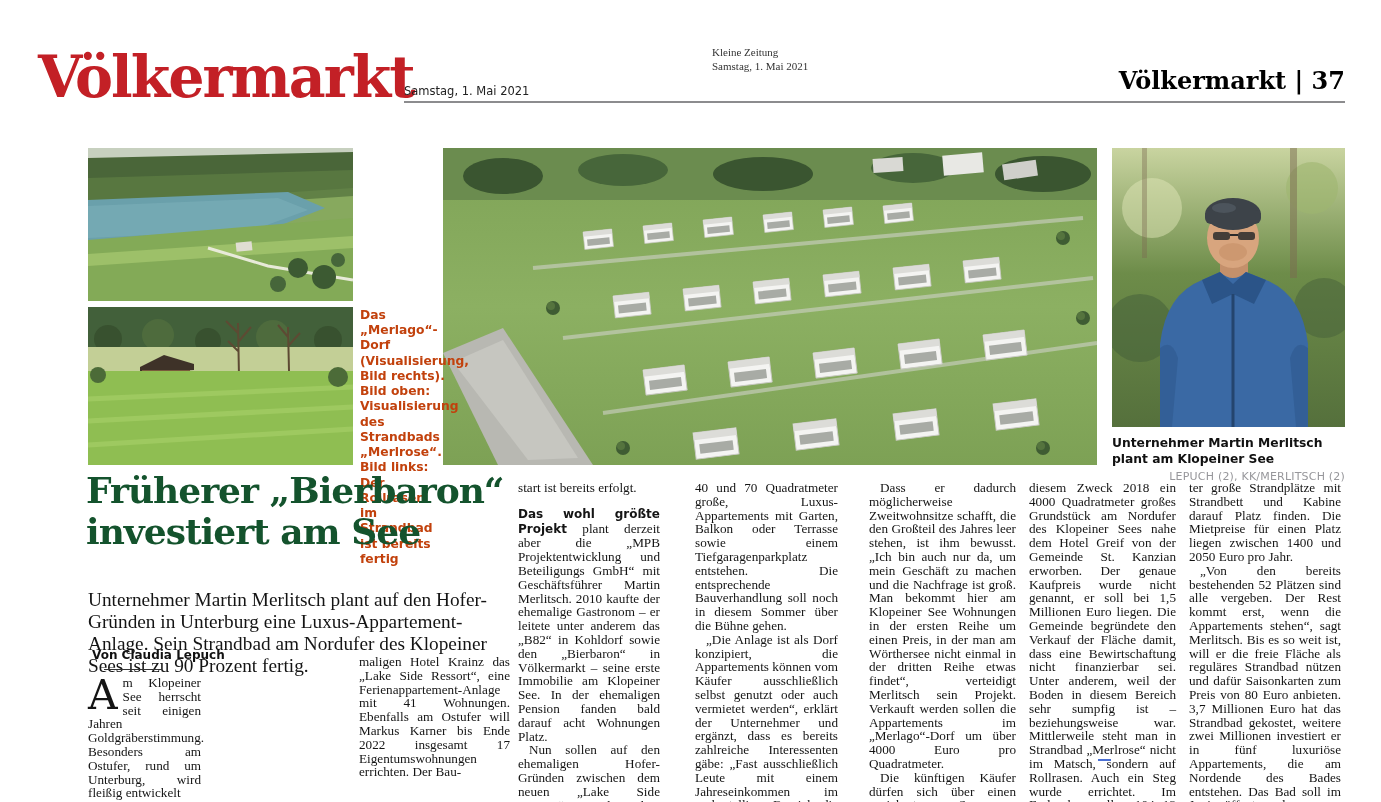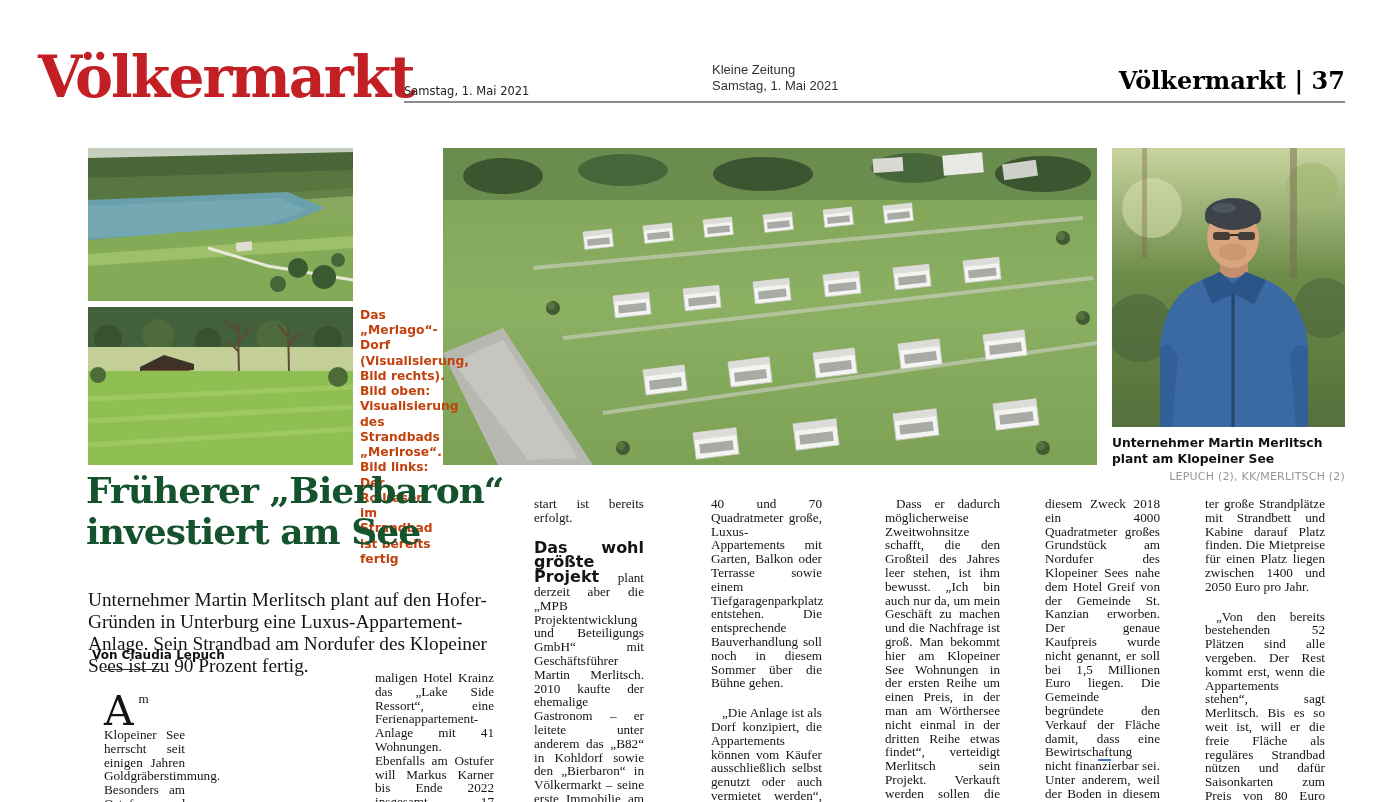--- a/index.html
+++ b/index.html
@@ -4,21 +4,21 @@
 <style>
   html,body{margin:0;padding:0;background:#e8e8e8;}
   #page{position:relative;width:1381px;height:802px;background:#ffffff;overflow:hidden;
         font-family:"Liberation Serif",serif;color:#1a1a1a;}
   .abs{position:absolute;}
   
   .masthead{left:38px;top:48px;font-family:"DejaVu Serif",serif;font-weight:700;
             font-size:57px;line-height:1;color:#c32026;letter-spacing:-2px;}
   .mast-date{left:404px;top:84px;font-family:"DejaVu Sans",sans-serif;font-size:11.5px;color:#222;}
   .head-rule{left:404px;top:101px;width:941px;height:2px;background:#8c8c8e;}
-  .paper-block{left:712px;top:62px;font-family:Liberation Sans, sans-serif;font-size:13px;
+  .paper-block{left:712px;top:46px;font-family:Liberation Serif, serif;font-size:11px;
                line-height:1.25;color:#333;}
   .section-page{right:36px;top:66px;font-family:"DejaVu Serif",serif;font-weight:700;
                 font-size:24px;color:#000000;}
   
   figure{margin:0;}
   .photo{display:block;}
   
   .cap-left{left:360px;top:308px;width:86px;font-family:"DejaVu Sans",sans-serif;
             font-weight:700;font-size:12.3px;line-height:1.24;color:#c2410c;}
   .cap-portrait{left:1112px;top:436px;width:233px;font-family:"DejaVu Sans",sans-serif;
@@ -27,24 +27,24 @@
           color:#97979b;letter-spacing:.2px;}
   
   .headline{left:86px;top:470px;width:440px;font-family:"DejaVu Serif",serif;font-weight:700;
             font-size:36px;line-height:1.13;letter-spacing:-1px;color:#14532d;}
   .headline span{display:block;}
   .dek{left:88px;top:589px;width:426px;font-size:19.3px;line-height:1.14;color:#141414;}
   .byline{left:92px;top:648px;font-family:"DejaVu Sans",sans-serif;font-weight:700;
           font-size:12px;color:#111;}
   .byline-rule{left:104px;top:669px;width:58px;height:1px;background:#333;}
   .bodycol{font-size:13.2px;line-height:13.8px;text-align:justify;color:#141414;}
-  .bodycol p{margin:16px;}
+  .bodycol p{margin:0;}
   .bodycol p.indent{text-indent:11px;}
   .bodycol p.gap{margin-top:12px;}
-  .lead{font-family:"DejaVu Sans",sans-serif;font-weight:700;font-size:16px;}
+  .lead{font-family:"DejaVu Sans",sans-serif;font-weight:700;font-size:12px;}
   .dropcap{float:left;font-size:41px;line-height:34px;padding:2px 5px 0 0;font-family:"DejaVu Serif",serif;}
   .col1{left:88px;top:676px;width:113px;height:90px;}
   .col2{left:205px;top:655px;width:146px;height:112px;}
   .col3{left:359px;top:655px;width:151px;height:112px;}
   .col4{left:518px;top:481px;width:142px;height:284px;}
   .col5{left:695px;top:481px;width:143px;height:284px;}
   .col6{left:869px;top:481px;width:147px;height:284px;}
   .col7{left:1029px;top:481px;width:147px;height:284px;}
   .col8{left:1189px;top:481px;width:152px;height:284px;}
   .blue-artifact{left:1098px;top:759px;width:13px;height:2px;background:#4a6fd4;}

